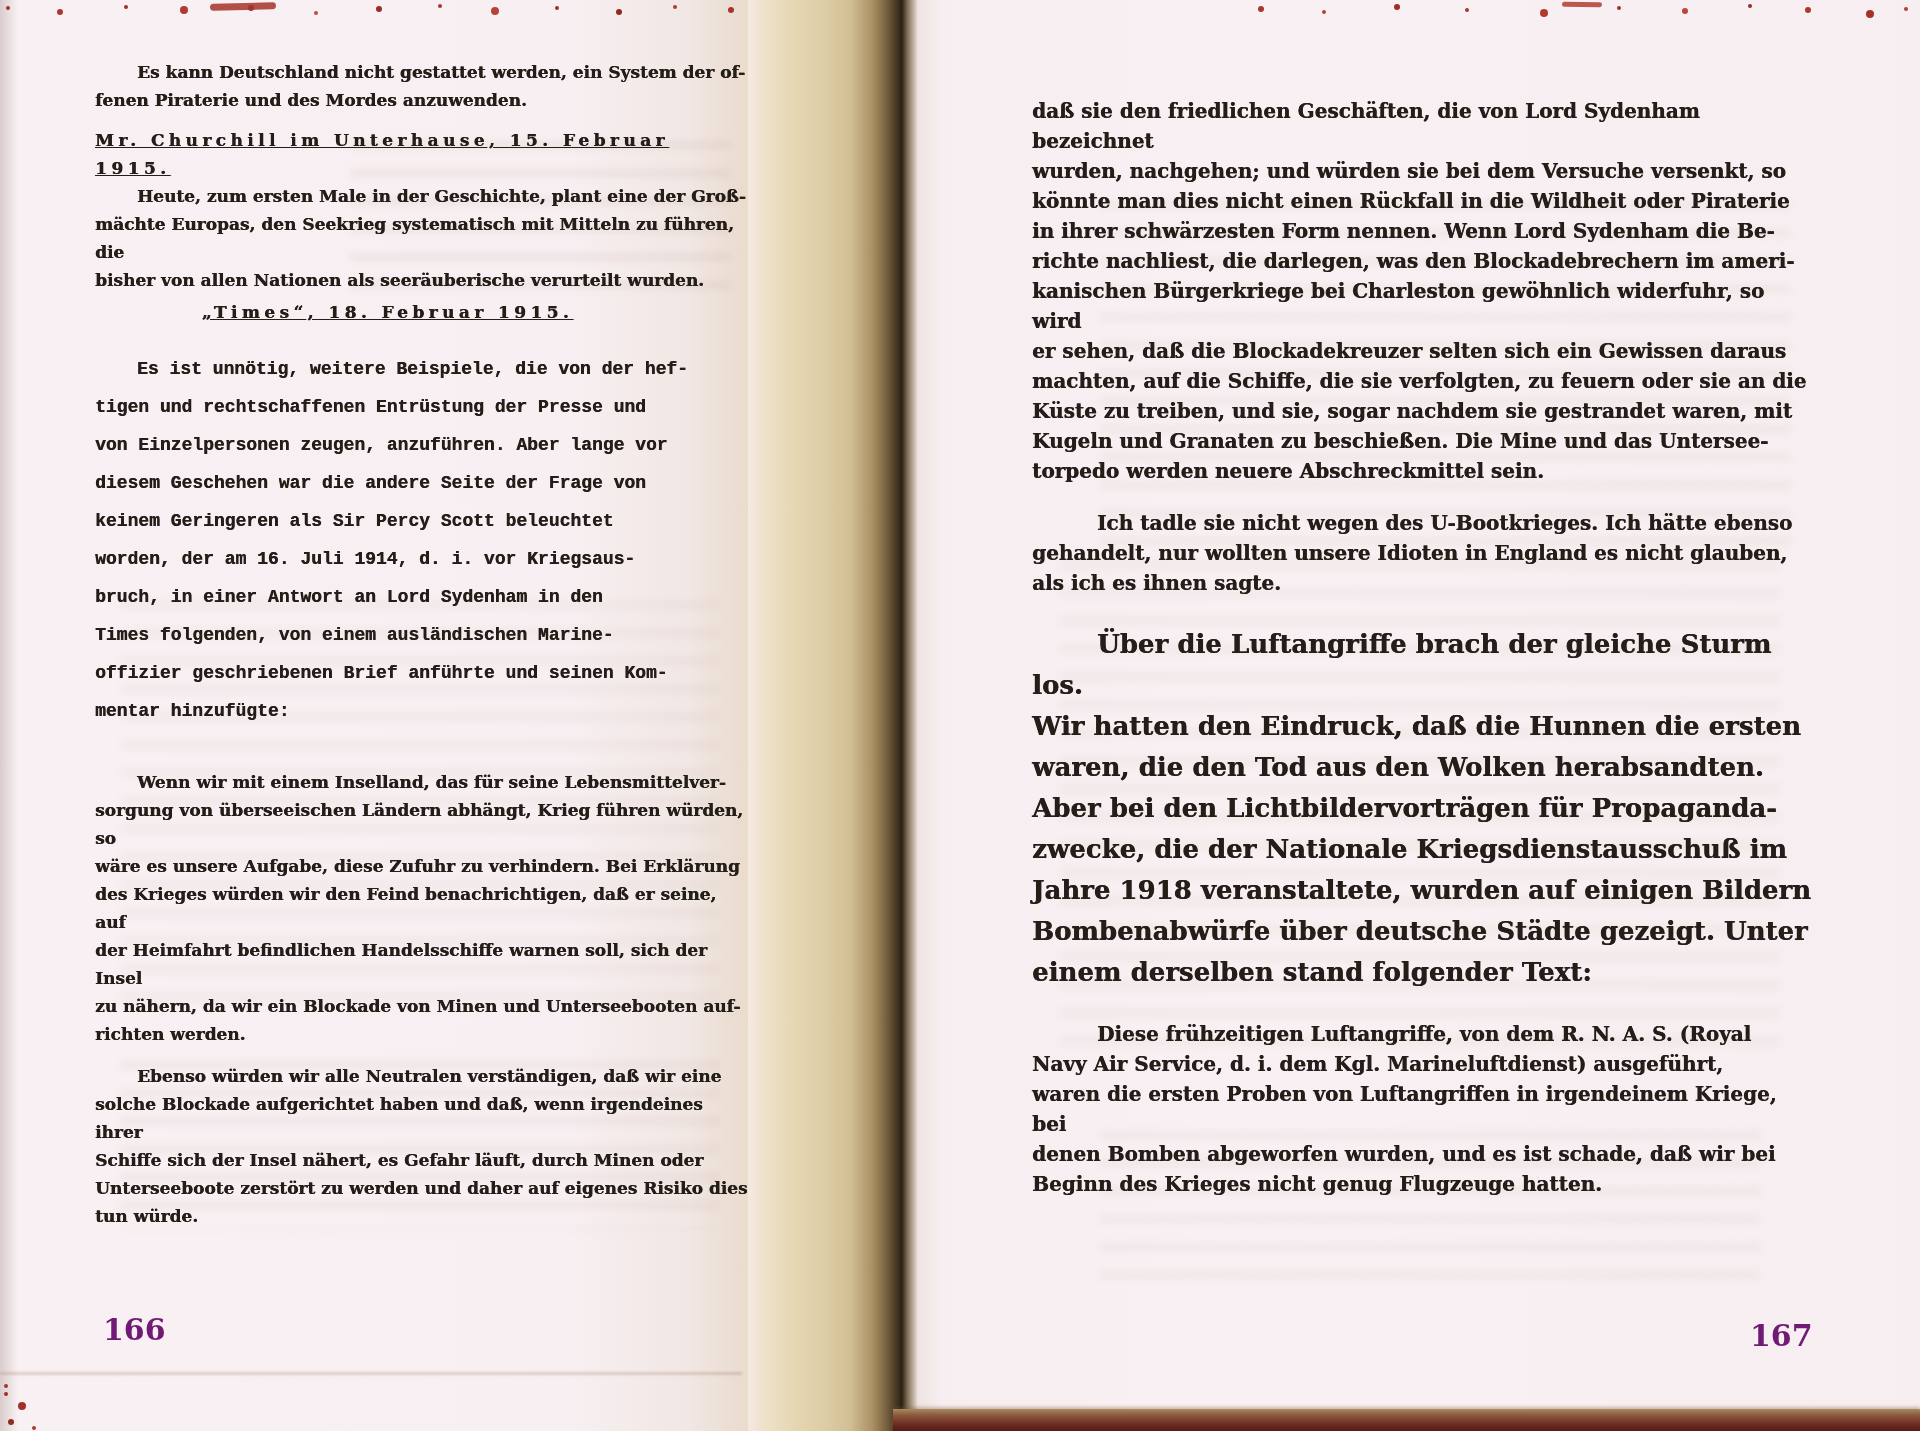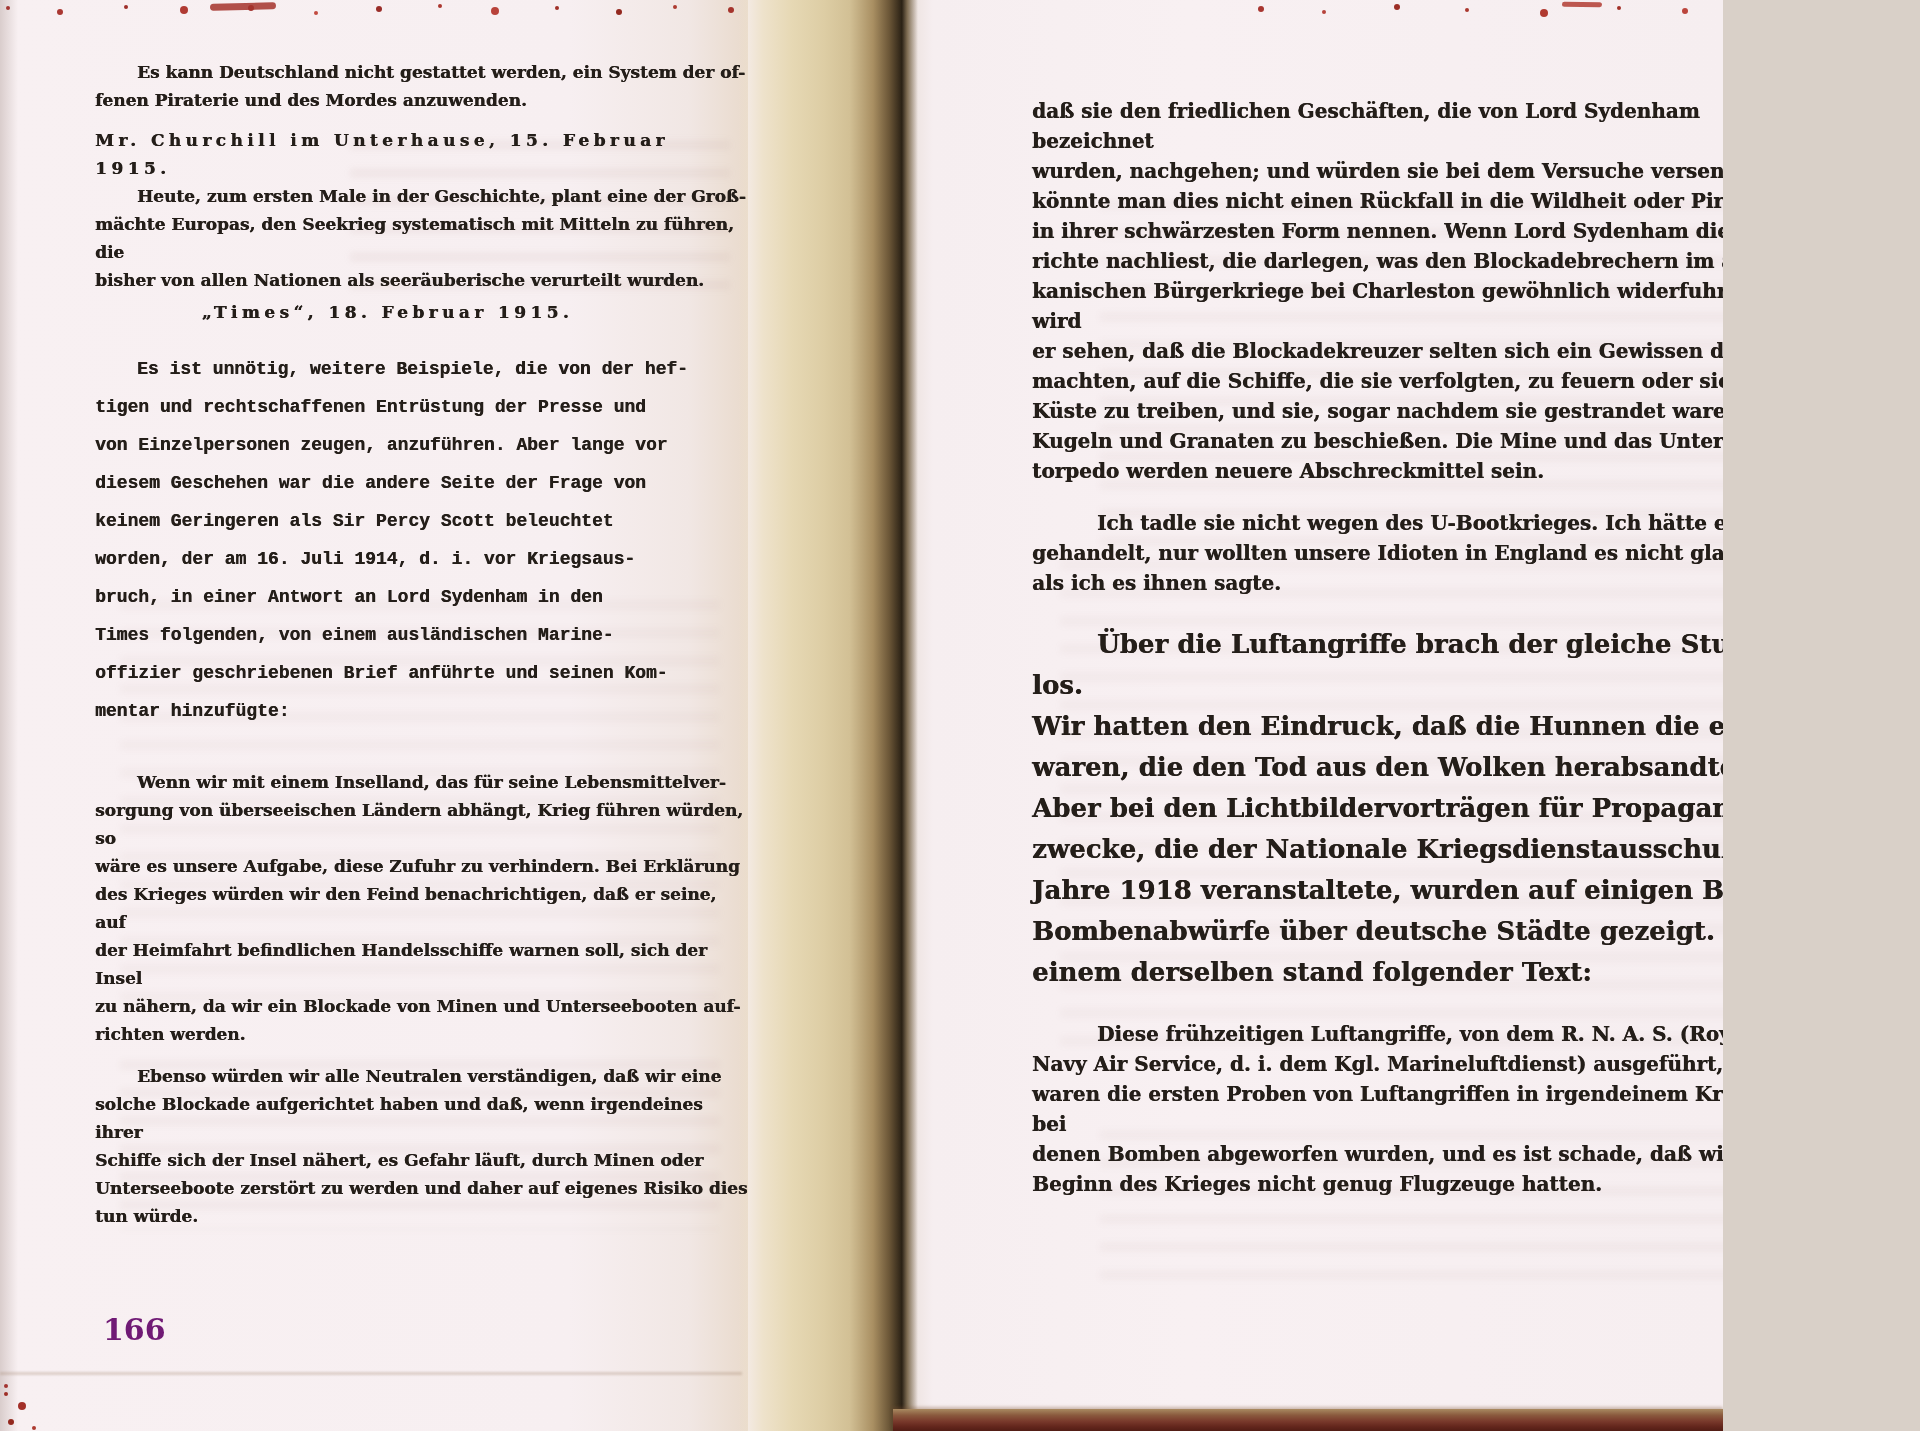--- a/index.html
+++ b/index.html
@@ -1,17 +1,17 @@
 <!DOCTYPE html>
 <html><head>
 <meta charset="utf-8">
 <style>
   html,body { margin:0; padding:0; background:#d9d0c8; }
   .spread {
-    position:relative; width:1723px; height:1431px; overflow:hidden;
+    position:relative; width:1920px; height:1431px; overflow:hidden;
     background:#f7eff1;
     font-family:"DejaVu Serif", serif;
     color:#241e19;
   }
   .page { position:absolute; top:0; height:100%; }
   .page-left {
     left:0; width:748px;
     background:linear-gradient(90deg,#f8f0f2 0%,#f7eff1 76%,#f1e7e4 92%,#e9dacc 100%);
   }
   .page-right {
@@ -76,21 +76,21 @@
   .text-left  { left:95px;  top:58px; width:655px; }
   .text-right { left:1032px; top:96px; width:782px; }
 
   .tx { white-space:pre-line; font-weight:700; text-shadow:0.4px 0 0 currentColor; }
   .t-main-l  { font-size:18px; line-height:38px;font-family:Liberation Mono, monospace; }
   .t-small-l { font-size:17px; line-height:28px; }
   .t-main-r  { font-size:26px; line-height:41px; }
   .t-small-r { font-size:20px; line-height:30px; }
   .ind-l { text-indent:42px; }
   .ind-r { text-indent:65px; }
-  .attrib { letter-spacing:0.26em; }
+  .attrib { letter-spacing:0.26em;text-decoration:underline; }
   .attrib-right { text-align:center; padding-right:70px; }
   .mt-attr1 { margin-top:12px; }
   .mt-q2    { }
   .mt-attr2 { margin-top:4px; }
   .mt-main  { margin-top:24px; }
   .mt-let1  { margin-top:38px; }
   .mt-let2  { margin-top:14px; }
   .mt-r2 { margin-top:26px; }
   .mt-r3 { margin-top:22px; }
   .mt-r4 { margin-top:26px; }

